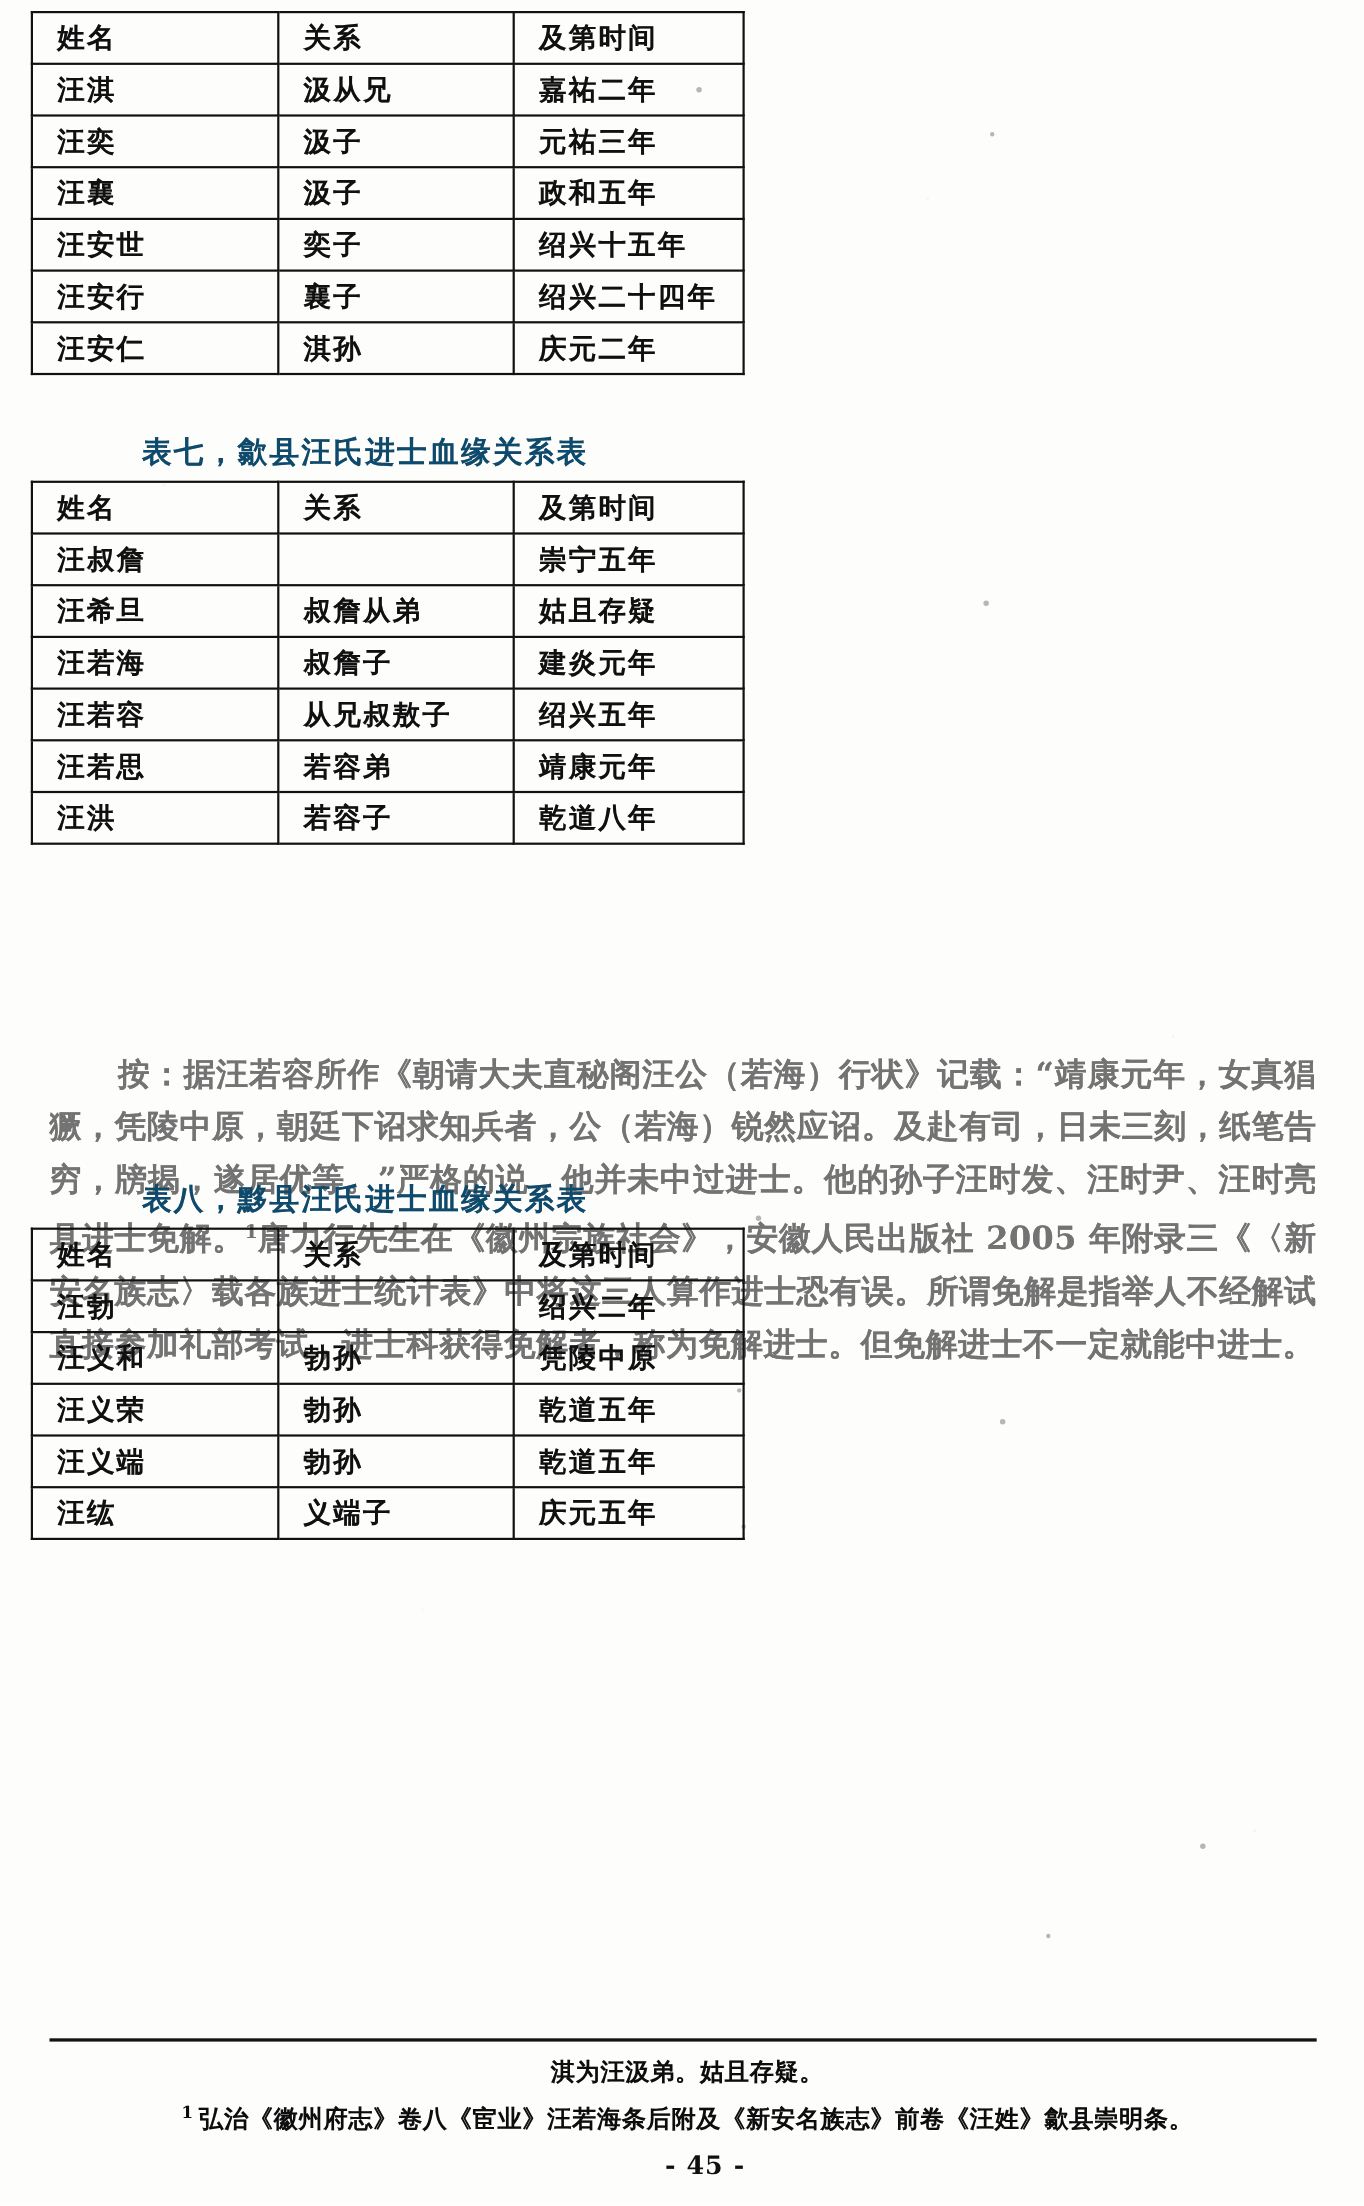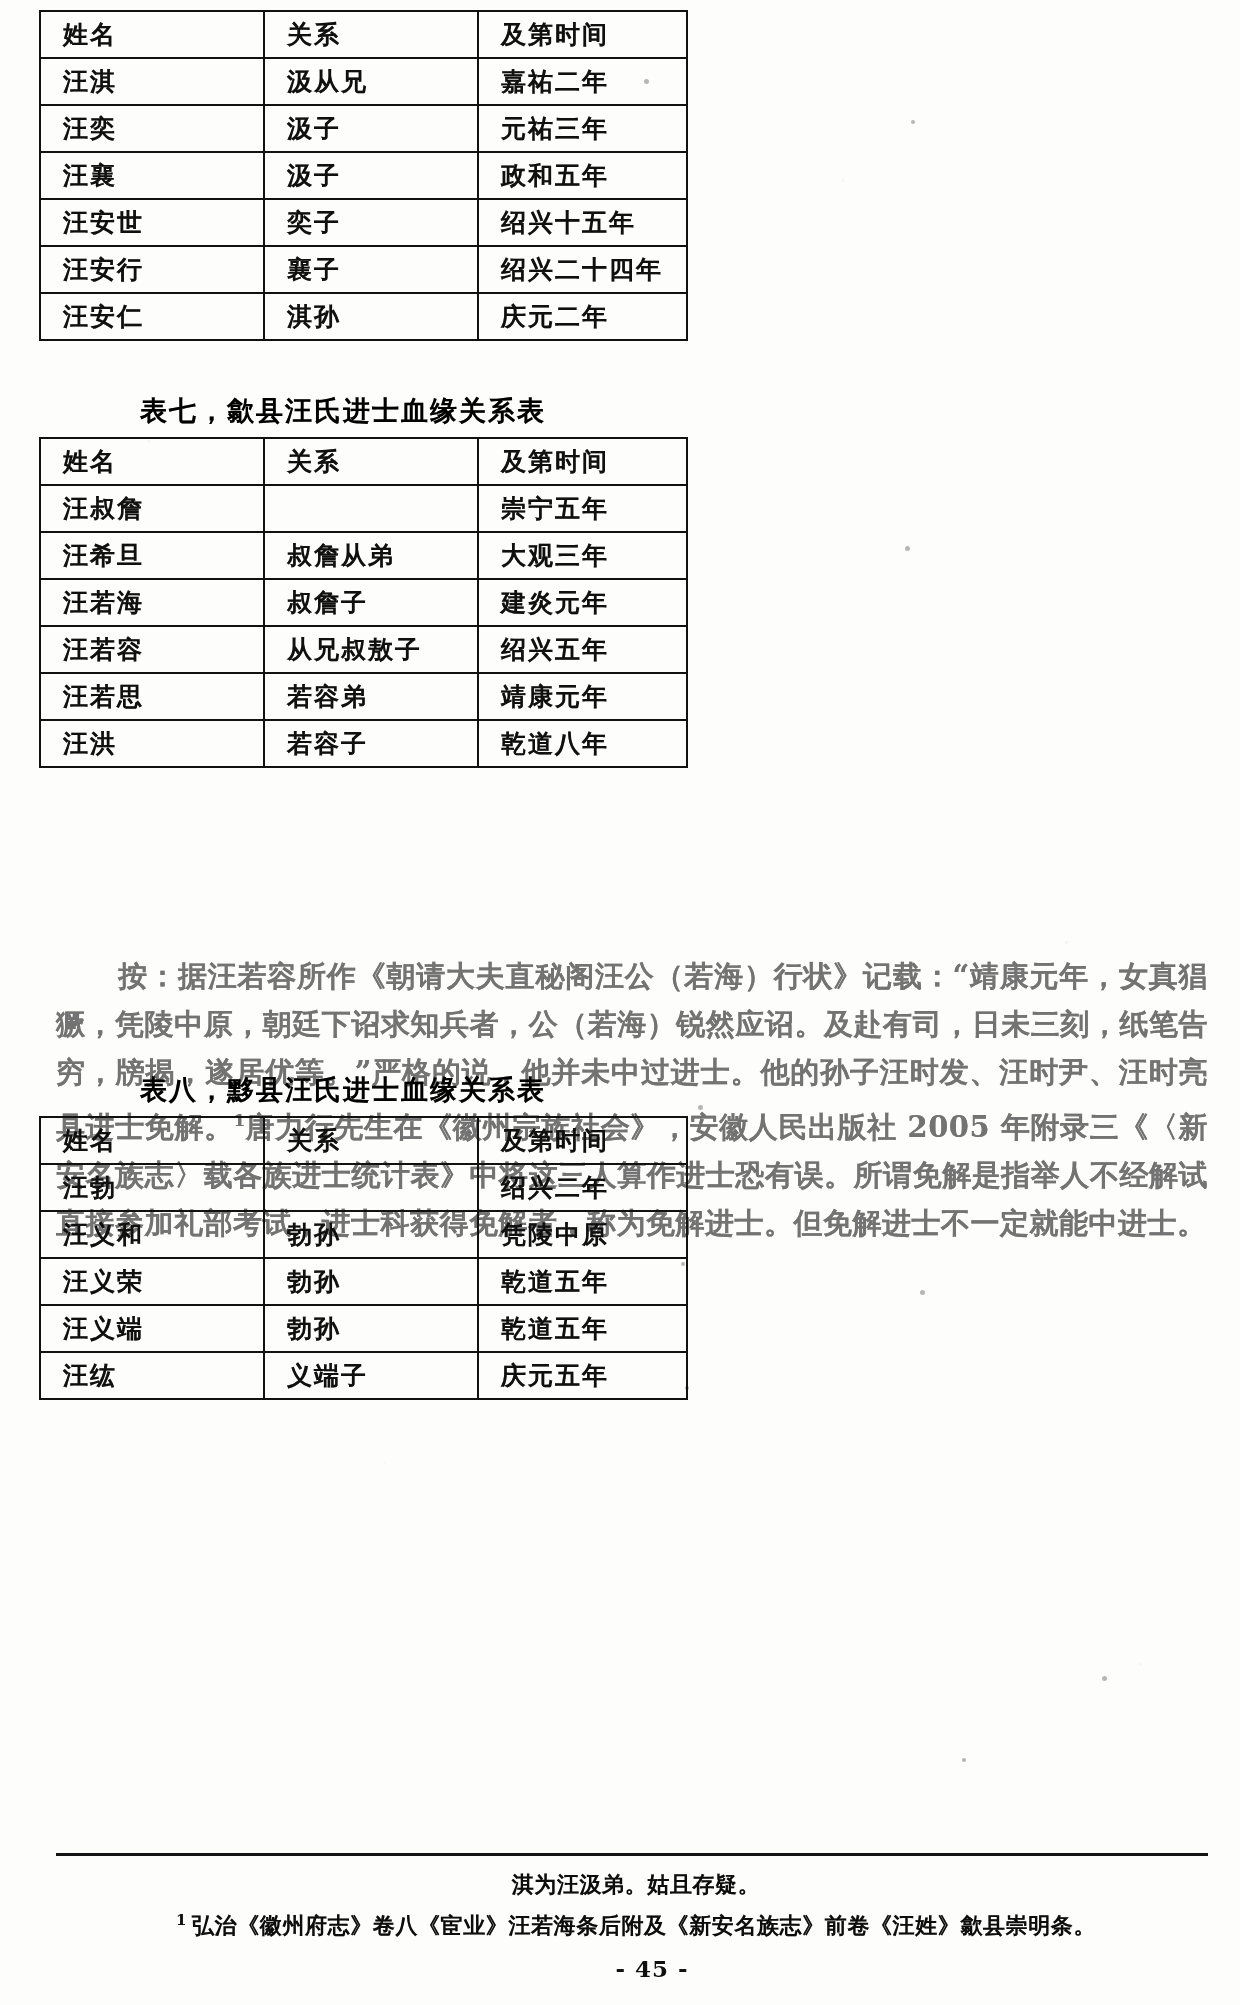--- a/index.html
+++ b/index.html
@@ -24,21 +24,21 @@
       radial-gradient(circle at 12% 22%, rgba(0,0,0,0.035) 0 1.2px, transparent 1.6px),
       radial-gradient(circle at 68% 9%, rgba(0,0,0,0.03) 0 1.1px, transparent 1.5px),
       radial-gradient(circle at 86% 47%, rgba(0,0,0,0.03) 0 1.3px, transparent 1.7px),
       radial-gradient(circle at 31% 73%, rgba(0,0,0,0.025) 0 1px, transparent 1.4px),
       radial-gradient(circle at 92% 83%, rgba(0,0,0,0.03) 0 1.2px, transparent 1.6px),
       #fdfdfb;
   }
 
   .content {
     position: absolute;
-    left: 12px;
+    left: 1px;
     top: 0;
     width: 1192px;
     height: 2005px;
   }
 
   
   .gtable {
     position: absolute;
     border-collapse: collapse;
     table-layout: fixed;
@@ -59,21 +59,21 @@
   .gtable .c2 { width: 190px; }
   .gtable .c3 { width: 185px; }
   .gtable tr { height: 47px; }
 
   
   .caption {
     position: absolute;
     font-size: 27px;
     font-weight: 700;
     letter-spacing: 2px;
-    color: #000000;
+    color: #0c4a6e;
     white-space: nowrap;
     text-shadow: 0 0 0.6px rgba(0,0,0,0.4);
   }
 
   
   .body-para {
     position: absolute;
     left: 44px;
     top: 952px;
     width: 1152px;
@@ -211,21 +211,21 @@
         <td class="c3">及第时间</td>
       </tr>
       <tr>
         <td class="c1">汪叔詹</td>
         <td class="c2"></td>
         <td class="c3">崇宁五年</td>
       </tr>
       <tr>
         <td class="c1">汪希旦</td>
         <td class="c2">叔詹从弟</td>
-        <td class="c3">大观三年</td>
+        <td class="c3">姑且存疑</td>
       </tr>
       <tr>
         <td class="c1">汪若海</td>
         <td class="c2">叔詹子</td>
         <td class="c3">建炎元年</td>
       </tr>
       <tr>
         <td class="c1">汪若容</td>
         <td class="c2">从兄叔敖子</td>
         <td class="c3">绍兴五年</td>

